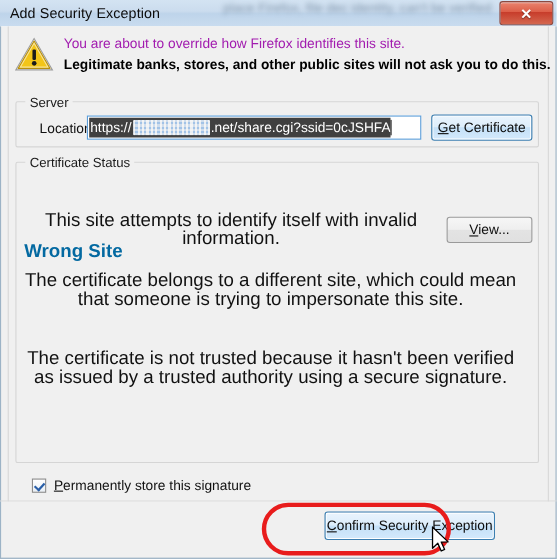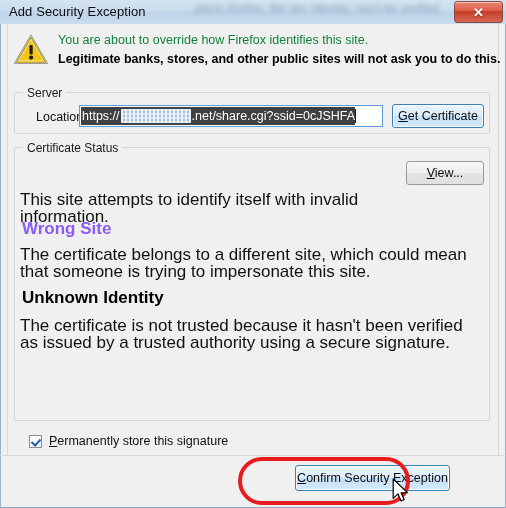--- a/index.html
+++ b/index.html
@@ -17,20 +17,21 @@
     color: #000000;
     -webkit-font-smoothing: antialiased;
   }
 
   .window {
     position: absolute;
     left: 0; top: 0;
     width: 506px;
     height: 422px;
     box-sizing: border-box;
+    text-align: center;
   }
 
   
   .titlebar {
     position: absolute;
     left: 0; top: 0;
     width: 506px;
     height: 24px;
     background: linear-gradient(to bottom, #d3e3f2 0%, #cbdcee 42%, #bed4ea 52%, #c9dcef 100%);
     overflow: hidden;
@@ -103,21 +104,21 @@
   
   .warn-icon {
     position: absolute;
     left: 12px; top: 32px;
     width: 38px; height: 34px;
   }
   .head-line1 {
     position: absolute;
     left: 58px; top: 33px;
     font-size: 12.5px;
-    color: #15803d;
+    color: #a21caf;
     white-space: nowrap;
   }
   .head-line2 {
     position: absolute;
     left: 58px; top: 52px;
     font-size: 12.5px;
     font-weight: bold;
     color: #000;
     white-space: nowrap;
   }
@@ -210,20 +211,21 @@
     display: flex;
     align-items: center;
     justify-content: center;
     cursor: pointer;
     border-radius: 3px;
     white-space: nowrap;
   }
   .btn-plain {
     background: linear-gradient(to bottom, #f6f6f6 0%, #efefef 48%, #e3e3e3 50%, #e0e0e0 100%);
     border: 1px solid #9a9a9a;
+    margin-top: 36px;
   }
   .btn-focus {
     background: linear-gradient(to bottom, #eaf4fd 0%, #dcedfb 48%, #c4e0f7 50%, #d3e9fc 100%);
     border: 1px solid #3c7fb1;
     box-shadow: inset 0 0 0 1px #ffffff;
   }
   #get-cert-btn { left: 392px; top: 104px; width: 92px; height: 24px; }
   #view-btn     { left: 406px; top: 161px; width: 78px; height: 24px; }
   #confirm-btn  { left: 247px; top: 465px; width: 155px; height: 26px; margin-left: 48px; }
   #cancel-btn   { left: 411px; top: 465px; width: 80px;  height: 26px; }
@@ -231,21 +233,21 @@
 
   
   .body-text {
     position: absolute;
     font-size: 17px;
     color: #111;
     line-height: 17px;
     margin-top: 28px;
   }
   #cert-intro    { left: 20px; top: 163px; width: 380px; }
-  #h-wrong-site  { left: 22px; top: 192px; font-weight: bold; color: #8b5cf6; }
+  #h-wrong-site  { left: 22px; top: 192px; font-weight: bold; color: #0369a1; }
   #p-wrong-site  { left: 20px; top: 218px; width: 452px; }
   #h-unknown-id  { left: 22px; top: 261px; font-weight: bold; color: #000; }
   #p-unknown-id  { left: 20px; top: 289px; width: 452px; }
 
   
   .checkbox-row {
     position: absolute;
     left: 29px; top: 432px;
     height: 18px;
     display: flex;
@@ -368,21 +370,20 @@
 
   <div class="body-text" id="cert-intro">This site attempts to identify itself with invalid information.</div>
 
   <div class="btn btn-plain" id="view-btn">
     <span><span class="acc">V</span><span>iew...</span></span>
   </div>
 
   <div class="body-text" id="h-wrong-site">Wrong Site</div>
   <div class="body-text" id="p-wrong-site">The certificate belongs to a different site, which could mean that someone is trying to impersonate this site.</div>
 
-  <div class="body-text" id="h-unknown-id">Unknown Identity</div>
   <div class="body-text" id="p-unknown-id">The certificate is not trusted because it hasn't been verified as issued by a trusted authority using a secure signature.</div>
 
   <div class="checkbox-row">
     <div class="checkbox-box"></div>
     <span class="checkbox-label"><span class="acc">P</span><span>ermanently store this signature</span></span>
   </div>
 
   <div class="sep-line"></div>
   <div class="bottom-strip"></div>
 

